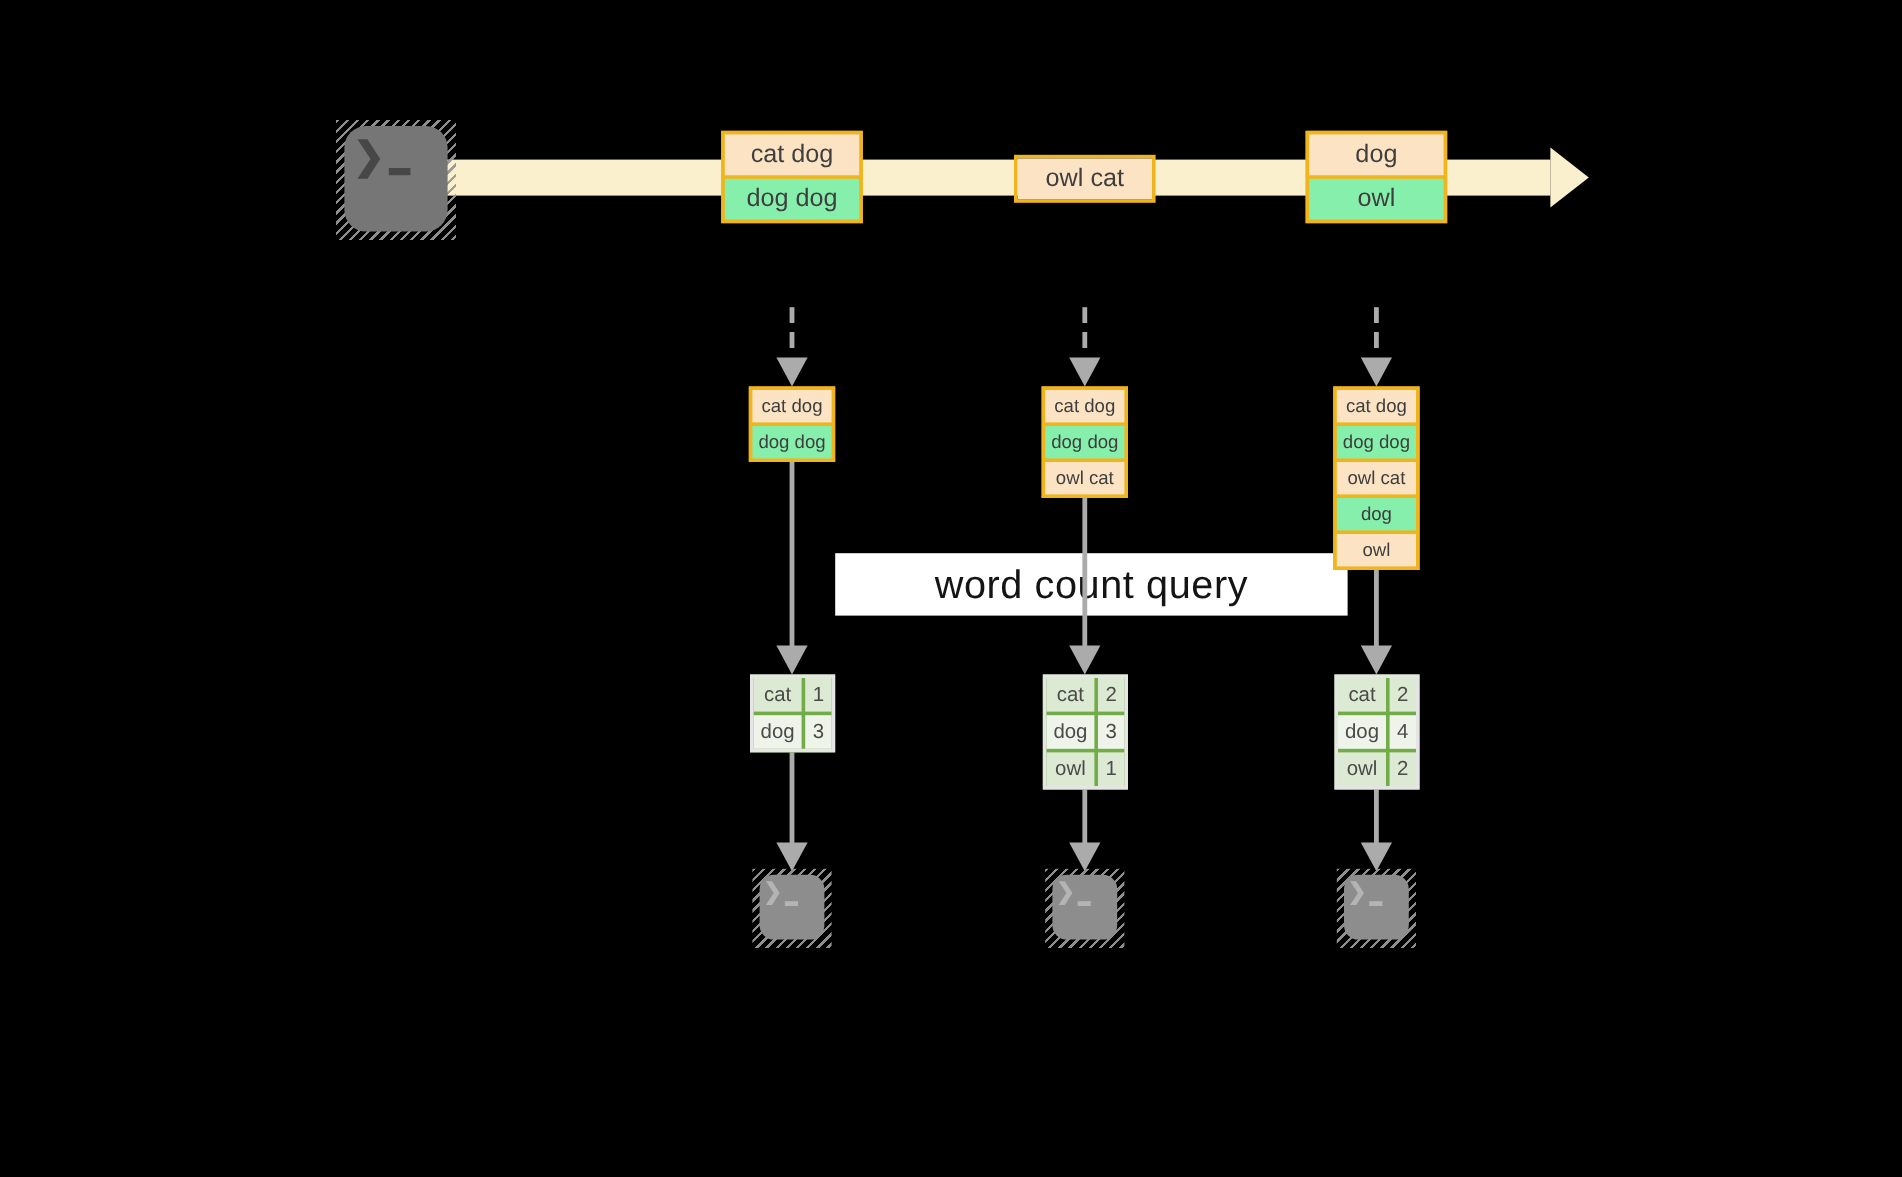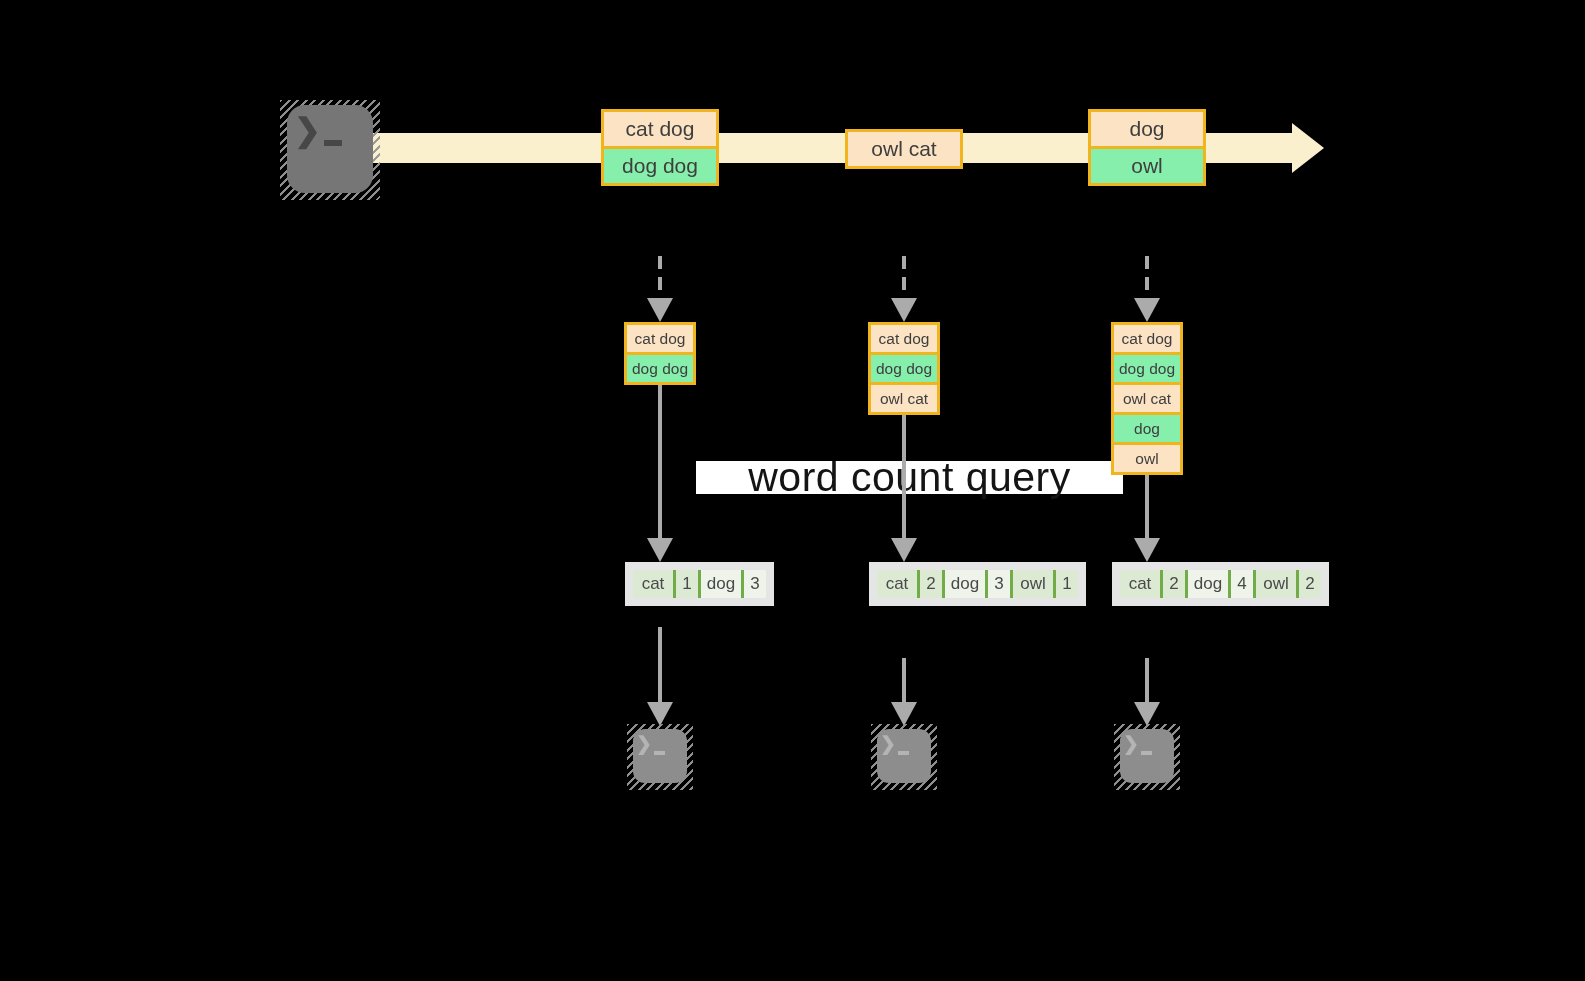--- a/index.html
+++ b/index.html
@@ -48,34 +48,34 @@
   .vdash{
     position:absolute;width:4px;z-index:6;
     background:repeating-linear-gradient(180deg,#ABABAB 0 13px, transparent 13px 21px);
   }
   .ahead{
     position:absolute;width:0;height:0;z-index:6;
     border-left:13px solid transparent;border-right:13px solid transparent;border-top:24px solid #ABABAB;
   }
   
   .gtable{
-    position:absolute;z-index:8;background:#72AC49;border:8px solid #e5e5e5;
-    display:flex;flex-direction:row;gap:3px;
+    position:absolute;z-index:8;background:#72AC49;border:3px solid #e5e5e5;
+    display:flex;flex-direction:column;gap:3px;
   }
   .grow{display:flex;gap:3px;height:28px;}
   .gcell{display:flex;align-items:center;justify-content:center;color:#4A4A4A;font-size:17px;}
   .gword{width:40px;}
   .gnum{width:22px;}
   .gdark{background:#DCE9D3;}
   .glight{background:#EEF4E9;}
   
   .banner{
-    position:absolute;left:696px;top:461px;width:427px;height:33px;background:#FFFFFF;z-index:4;
+    position:absolute;left:696px;top:461px;width:427px;height:52px;background:#FFFFFF;z-index:4;
     display:flex;align-items:center;justify-content:center;
-    font-size:41px;font-weight:300;color:#141414;letter-spacing:.5px;
+    font-size:33px;font-weight:300;color:#141414;letter-spacing:.5px;
   }
 </style>
 </head>
 <body>
 
 <div id="canvas">
 
   <div class="stream-body"></div>
   <div class="stream-head"></div>
 

